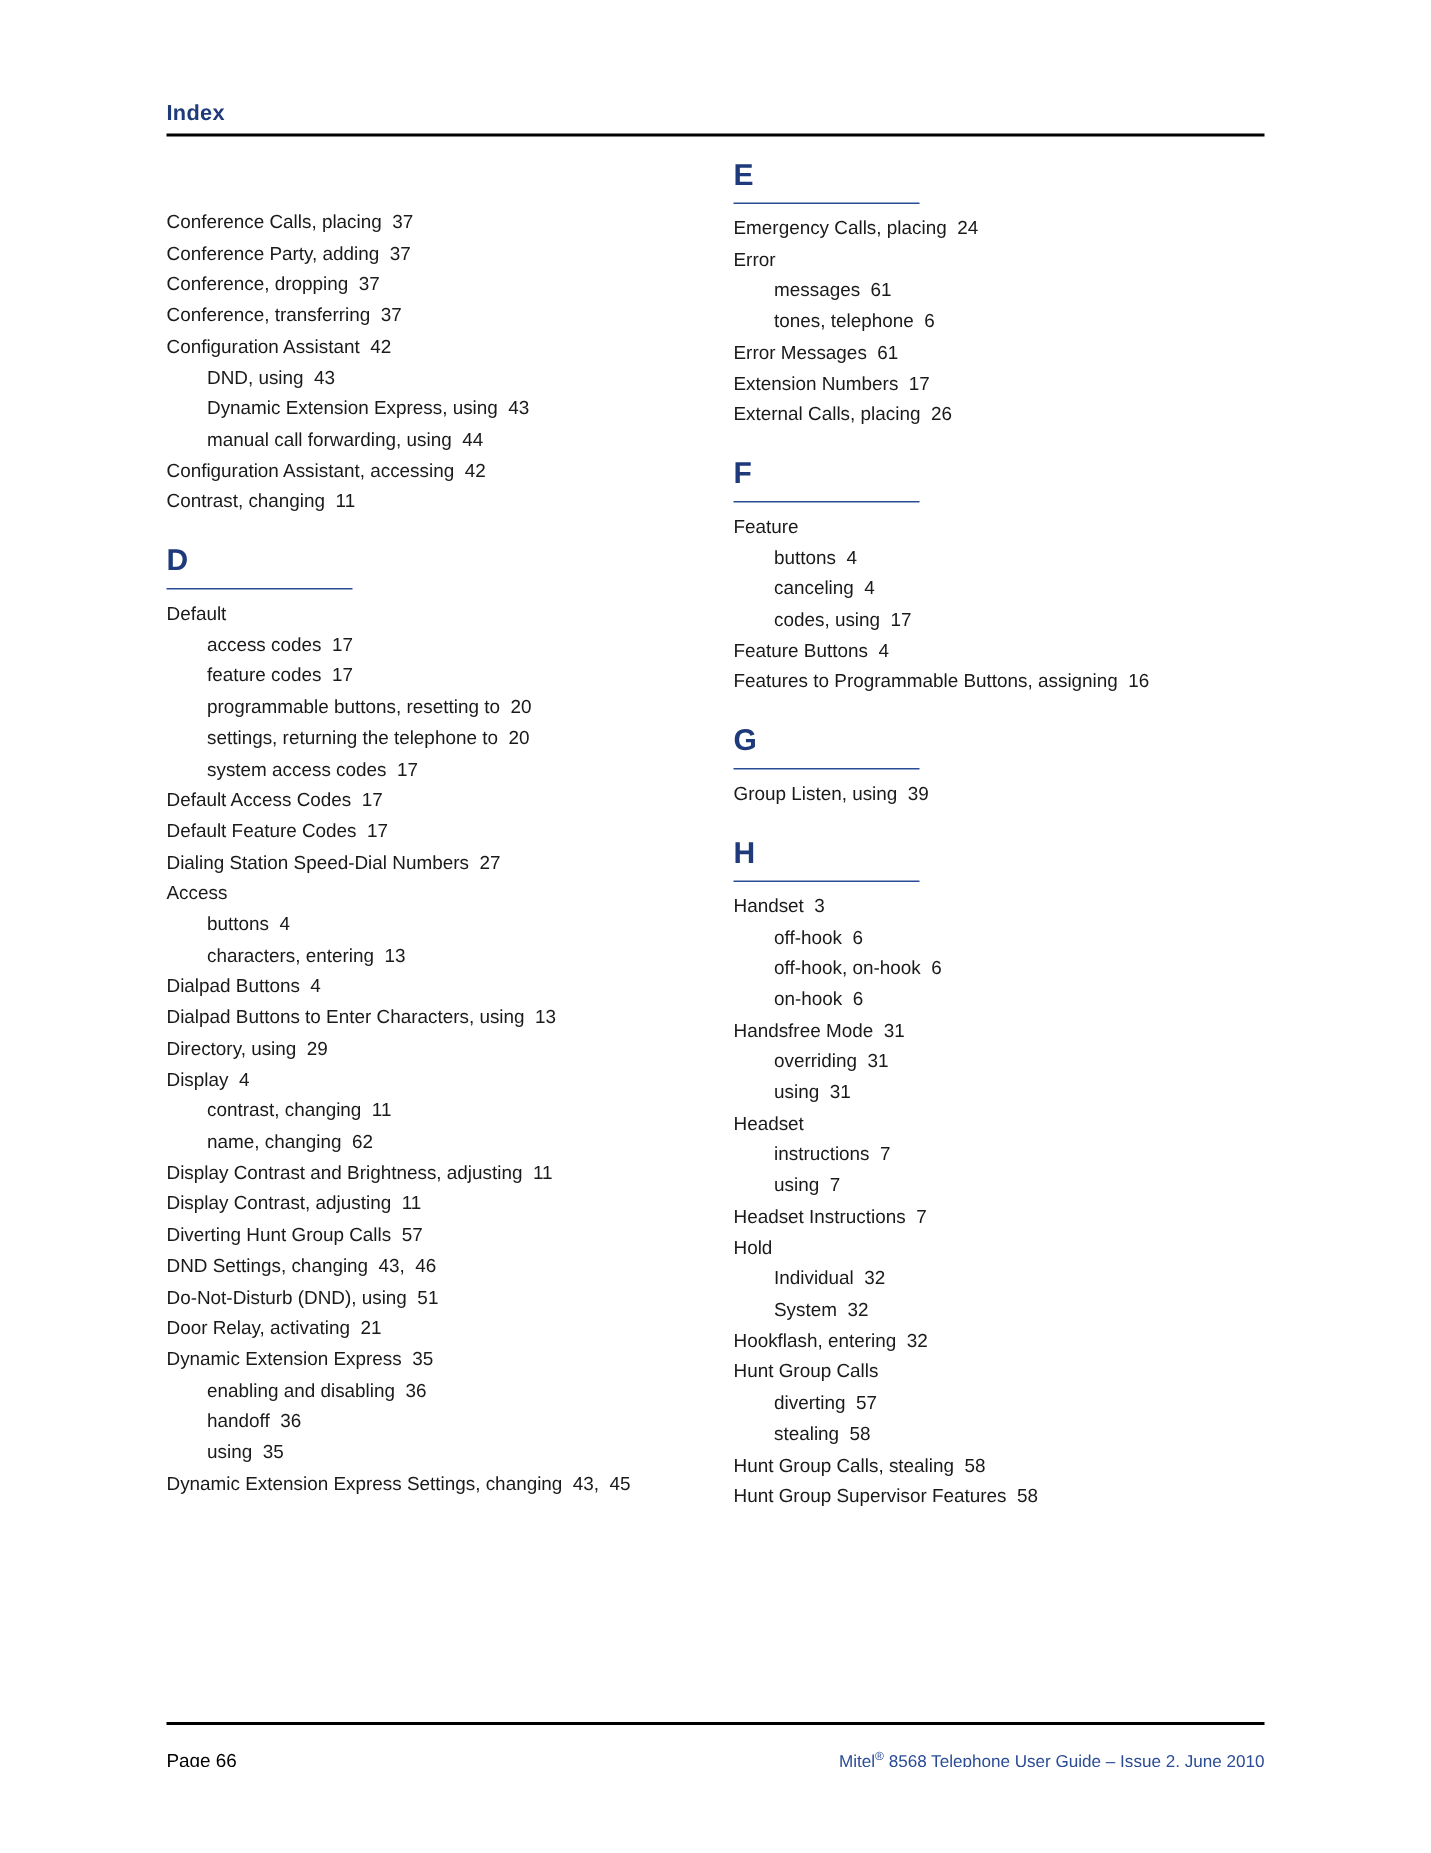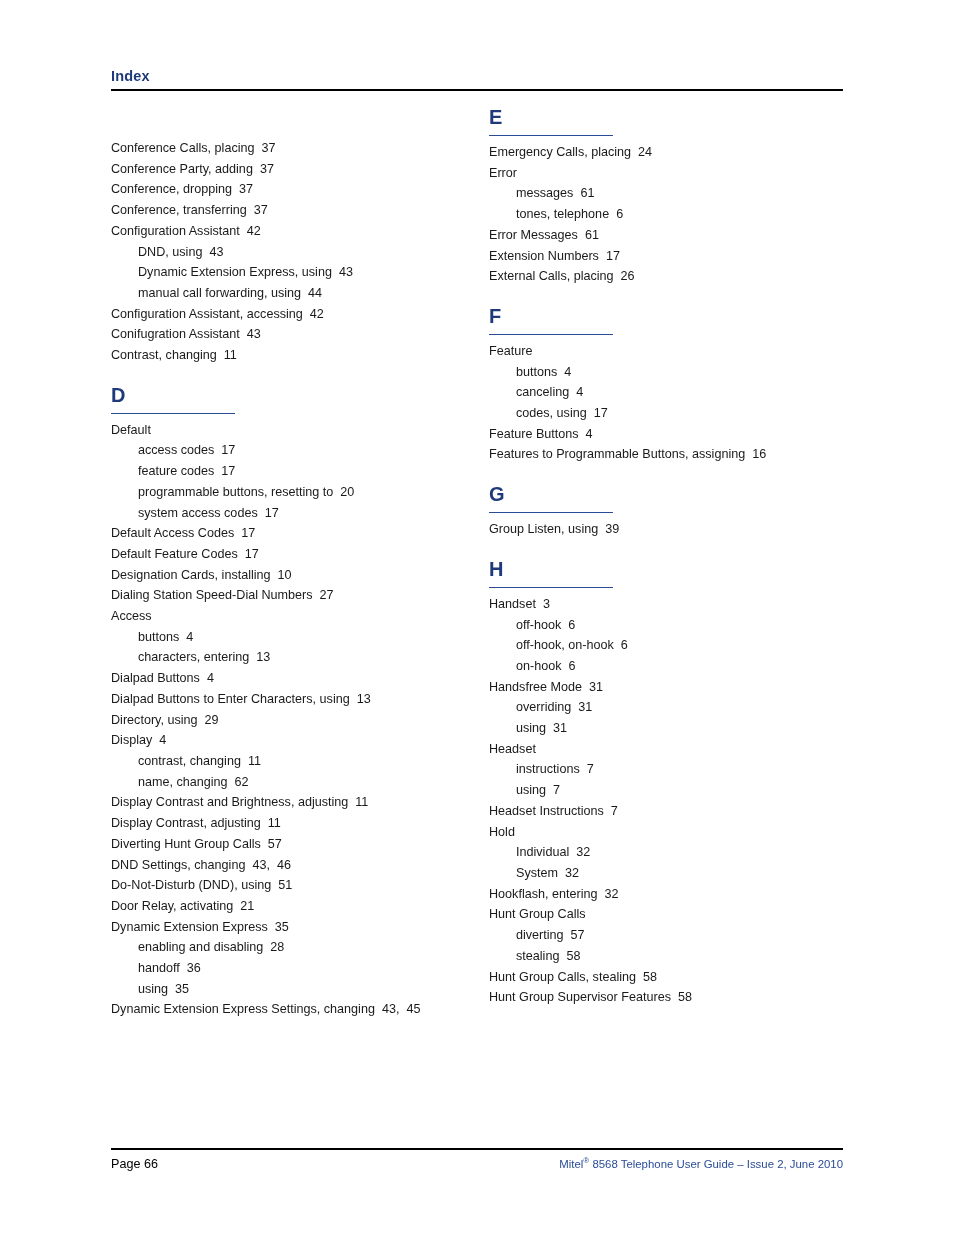--- a/index.html
+++ b/index.html
@@ -92,21 +92,21 @@
   }
   .page-footer .footer-rule {
     height: 1.5px;
     background: #000000;
     width: 732px;
   }
   .page-footer .footer-row {
     display: flex;
     justify-content: space-between;
     align-items: baseline;
-    margin-top: 7px;
+    margin-top: 17px;
     gap: 20px;
   }
   .footer-left {
     font-size: 12.6px;
     color: #000000;
     line-height: 15px;
   }
   .footer-right {
     font-size: 11.4px;
     color: #2a4c96;
@@ -132,52 +132,51 @@
     <div class="col col-left">
         <div class="entry">Conference Calls, placing  37</div>
         <div class="entry">Conference Party, adding  37</div>
         <div class="entry">Conference, dropping  37</div>
         <div class="entry">Conference, transferring  37</div>
         <div class="entry">Configuration Assistant  42</div>
         <div class="entry sub">DND, using  43</div>
         <div class="entry sub">Dynamic Extension Express, using  43</div>
         <div class="entry sub">manual call forwarding, using  44</div>
         <div class="entry">Configuration Assistant, accessing  42</div>
-        <div class="entry">Conifugration Assistant  43</div>
         <div class="entry">Contrast, changing  11</div>
         <div class="letter-block">
           <div class="letter-heading">D</div>
           <div class="letter-rule"></div>
         </div>
         <div class="entry">Default</div>
         <div class="entry sub">access codes  17</div>
         <div class="entry sub">feature codes  17</div>
         <div class="entry sub">programmable buttons, resetting to  20</div>
+        <div class="entry sub">settings, returning the telephone to  20</div>
         <div class="entry sub">system access codes  17</div>
         <div class="entry">Default Access Codes  17</div>
         <div class="entry">Default Feature Codes  17</div>
-        <div class="entry">Designation Cards, installing  10</div>
         <div class="entry">Dialing Station Speed-Dial Numbers  27</div>
         <div class="entry">Access</div>
         <div class="entry sub">buttons  4</div>
         <div class="entry sub">characters, entering  13</div>
         <div class="entry">Dialpad Buttons  4</div>
         <div class="entry">Dialpad Buttons to Enter Characters, using  13</div>
         <div class="entry">Directory, using  29</div>
         <div class="entry">Display  4</div>
         <div class="entry sub">contrast, changing  11</div>
         <div class="entry sub">name, changing  62</div>
         <div class="entry">Display Contrast and Brightness, adjusting  11</div>
         <div class="entry">Display Contrast, adjusting  11</div>
         <div class="entry">Diverting Hunt Group Calls  57</div>
         <div class="entry">DND Settings, changing  43,  46</div>
         <div class="entry">Do-Not-Disturb (DND), using  51</div>
         <div class="entry">Door Relay, activating  21</div>
         <div class="entry">Dynamic Extension Express  35</div>
-        <div class="entry sub">enabling and disabling  28</div>
+        <div class="entry sub">enabling and disabling  36</div>
         <div class="entry sub">handoff  36</div>
         <div class="entry sub">using  35</div>
         <div class="entry">Dynamic Extension Express Settings, changing  43,  45</div>
       </div>
     <div class="col col-right">
         <div class="letter-block first">
           <div class="letter-heading">E</div>
           <div class="letter-rule"></div>
         </div>
         <div class="entry">Emergency Calls, placing  24</div>

